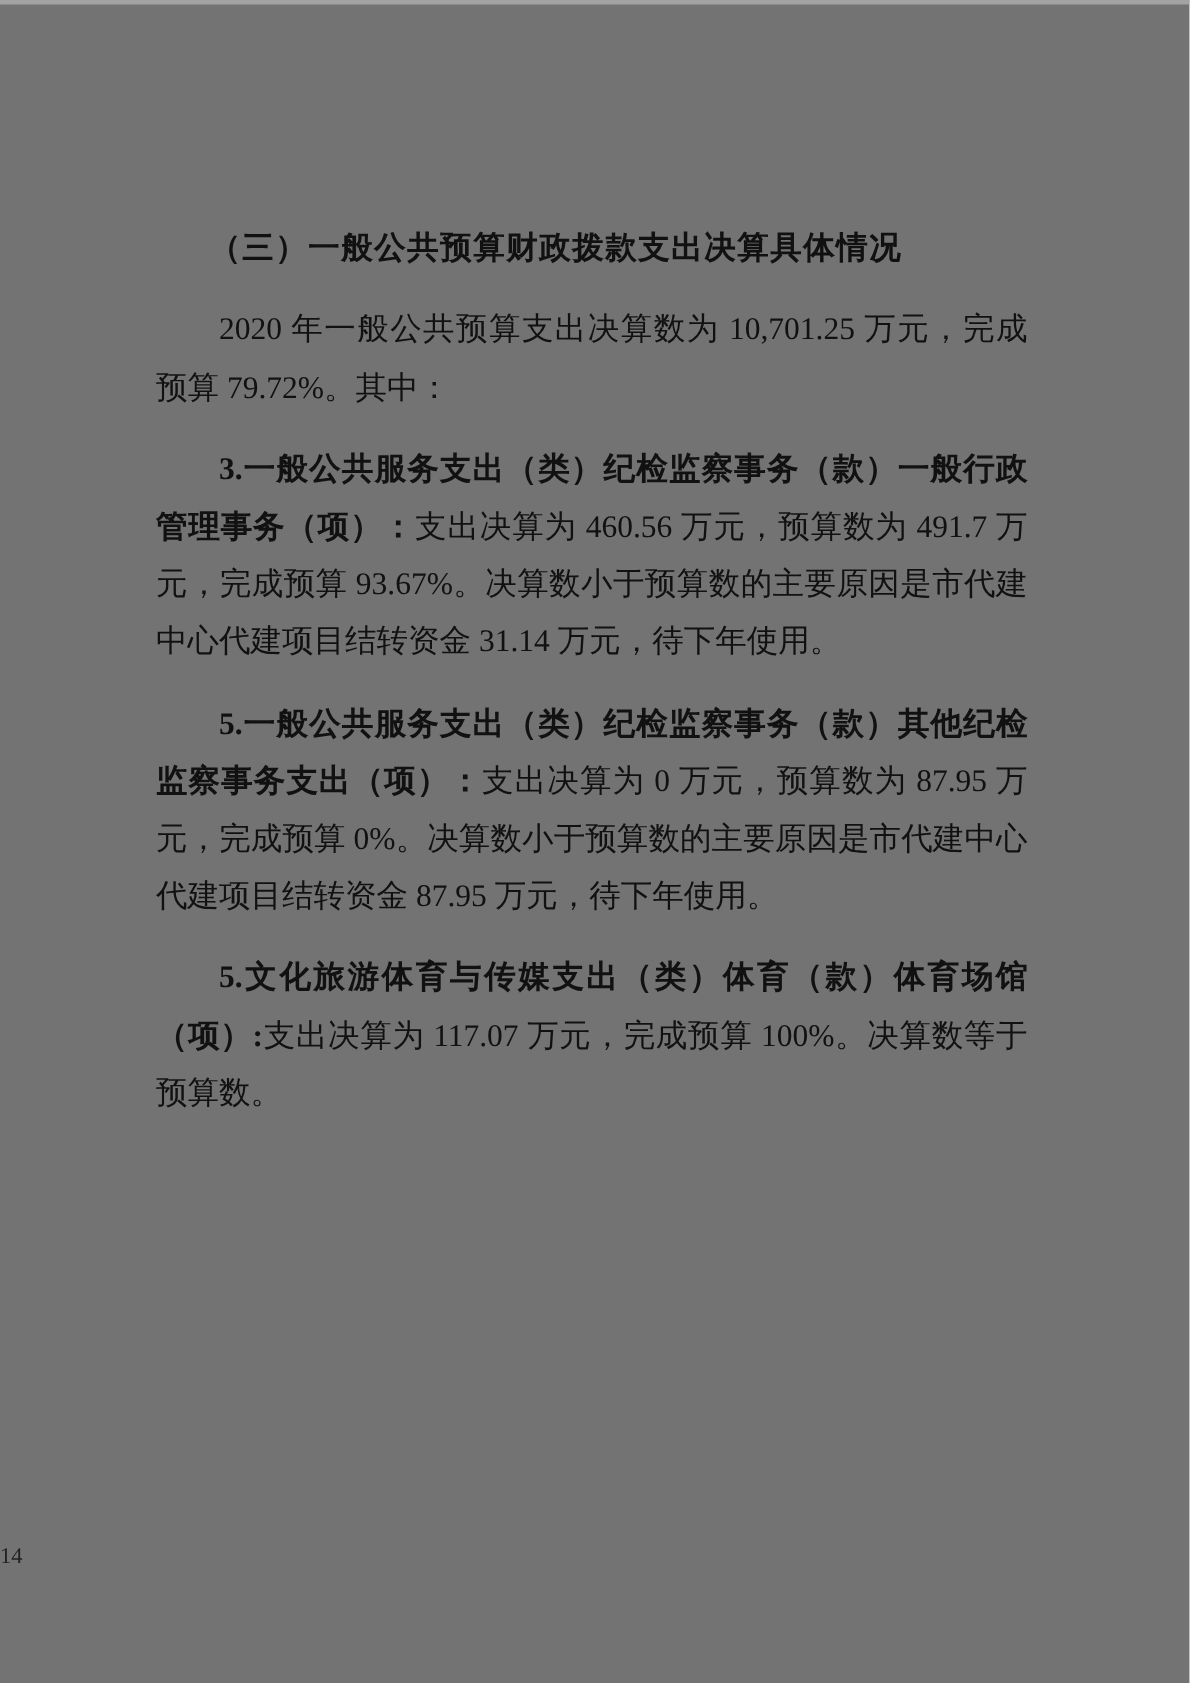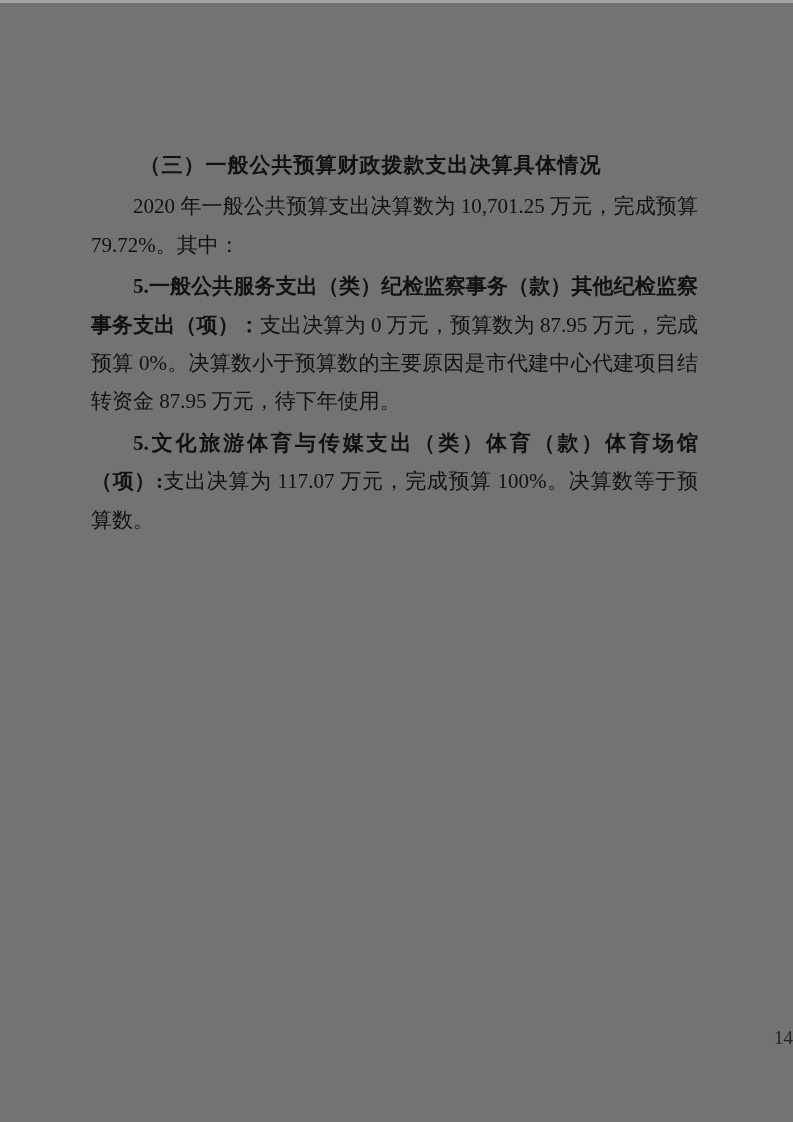--- a/index.html
+++ b/index.html
@@ -20,21 +20,21 @@
   .content {
     position: absolute;
     left: 88px;
     top: 143px;
     width: 613px;
     font-size: 21px;
     line-height: 38.4px;
     text-align: justify;
   }
   .content p {
-    margin: 3px;
+    margin: 16px;
     padding: 0;
     text-indent: 2em;
   }
   h1.doc-heading {
     margin: 0;
     padding: 0;
     font-size: 21px;
     line-height: 38.4px;
     font-weight: bold;
     text-indent: 2.45em;
@@ -42,38 +42,39 @@
     letter-spacing: 1px;
   }
   .section b {
     font-weight: bold;
   }
   .page-number {
     position: absolute;
     top: 1023px;
     left: 0;
     width: 793px;
-    text-align: right;
-    font-size: 19px;
+    text-align: left;
+    font-size: 15px;
     line-height: 24px;
     color: #222222;
   }
 </style>
 </head>
 <body>
 
 <div class="page">
   <div class="content">
 
     <h1 class="doc-heading">（三）一般公共预算财政拨款支出决算具体情况</h1>
 
     <p class="intro">2020 年一般公共预算支出决算数为 10,701.25 万元，完成预算 79.72%。其中：</p>
 
 
 
+    <p class="section"><b>3.一般公共服务支出（类）纪检监察事务（款）一般行政管理事务（项）：</b><span>支出决算为 460.56 万元，预算数为 491.7 万元，完成预算 93.67%。决算数小于预算数的主要原因是市代建中心代建项目结转资金 31.14 万元，待下年使用。</span></p>
 
     <p class="section"><b>5.一般公共服务支出（类）纪检监察事务（款）其他纪检监察事务支出（项）：</b><span>支出决算为 0 万元，预算数为 87.95 万元，完成预算 0%。决算数小于预算数的主要原因是市代建中心代建项目结转资金 87.95 万元，待下年使用。</span></p>
 
     <p class="section"><b>5.文化旅游体育与传媒支出（类）体育（款）体育场馆（项）:</b><span>支出决算为 117.07 万元，完成预算 100%。决算数等于预算数。</span></p>
 
   </div>
 
   <div class="page-number">14</div>
 </div>
 

